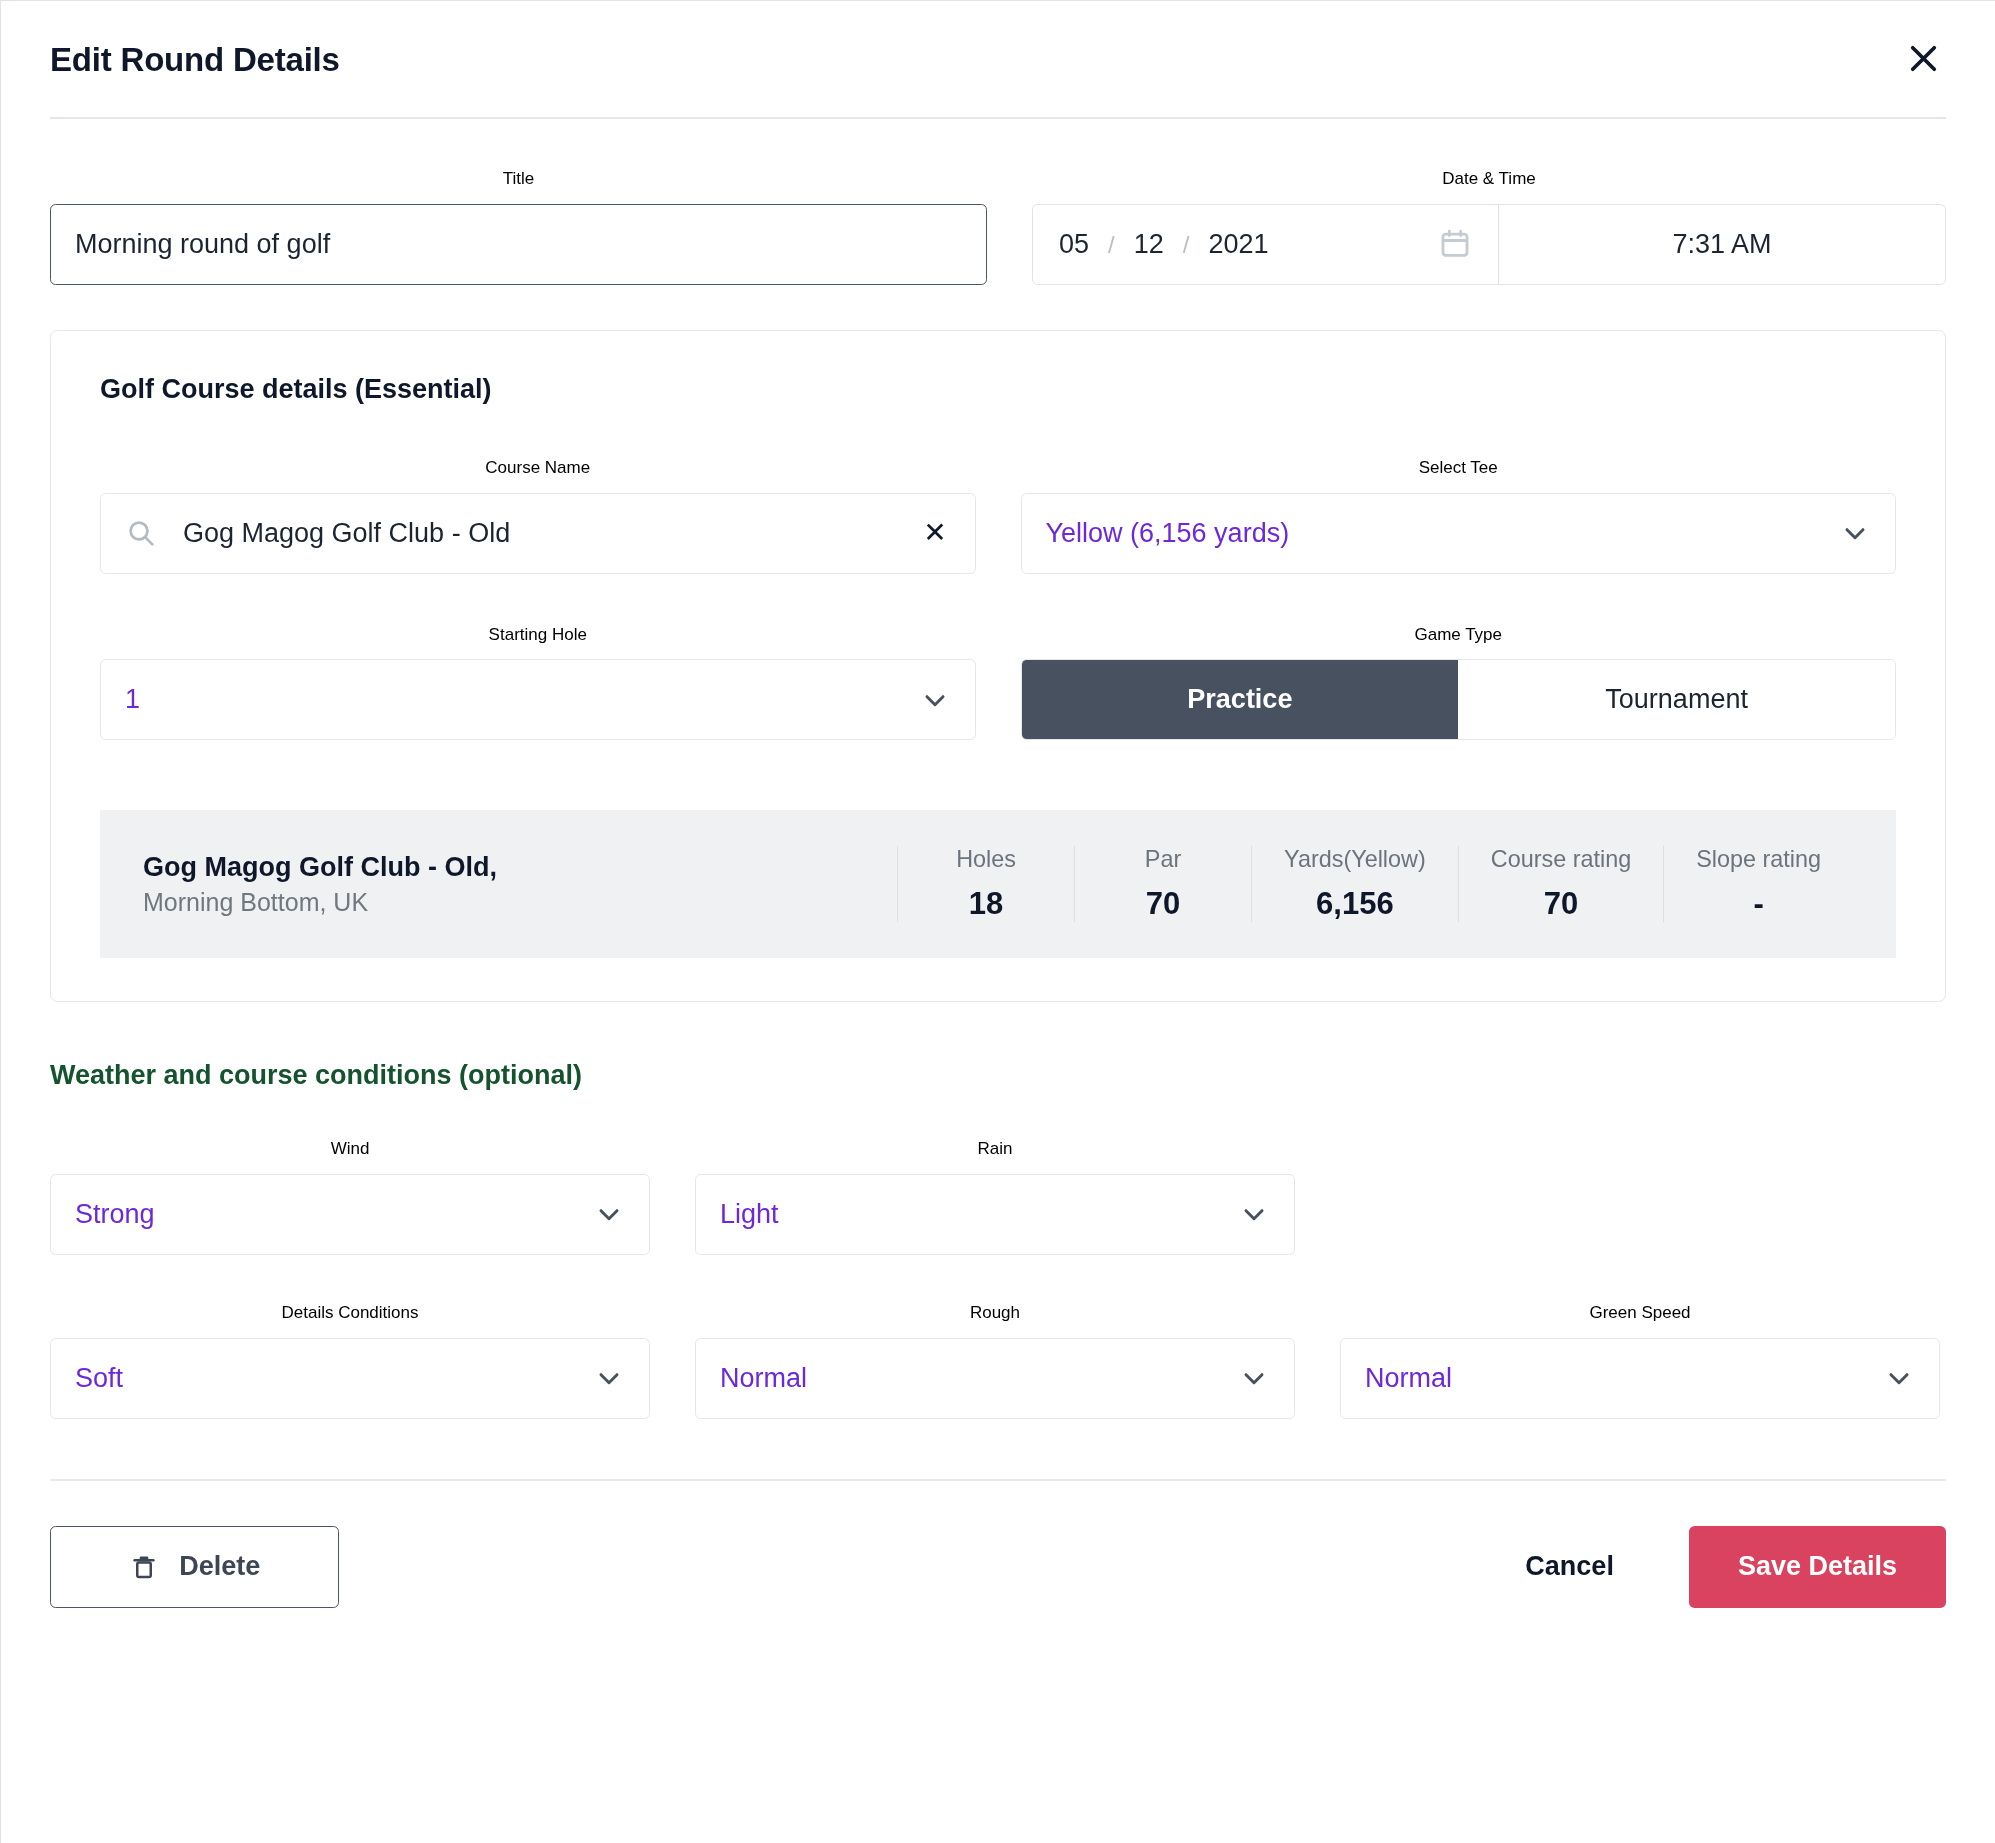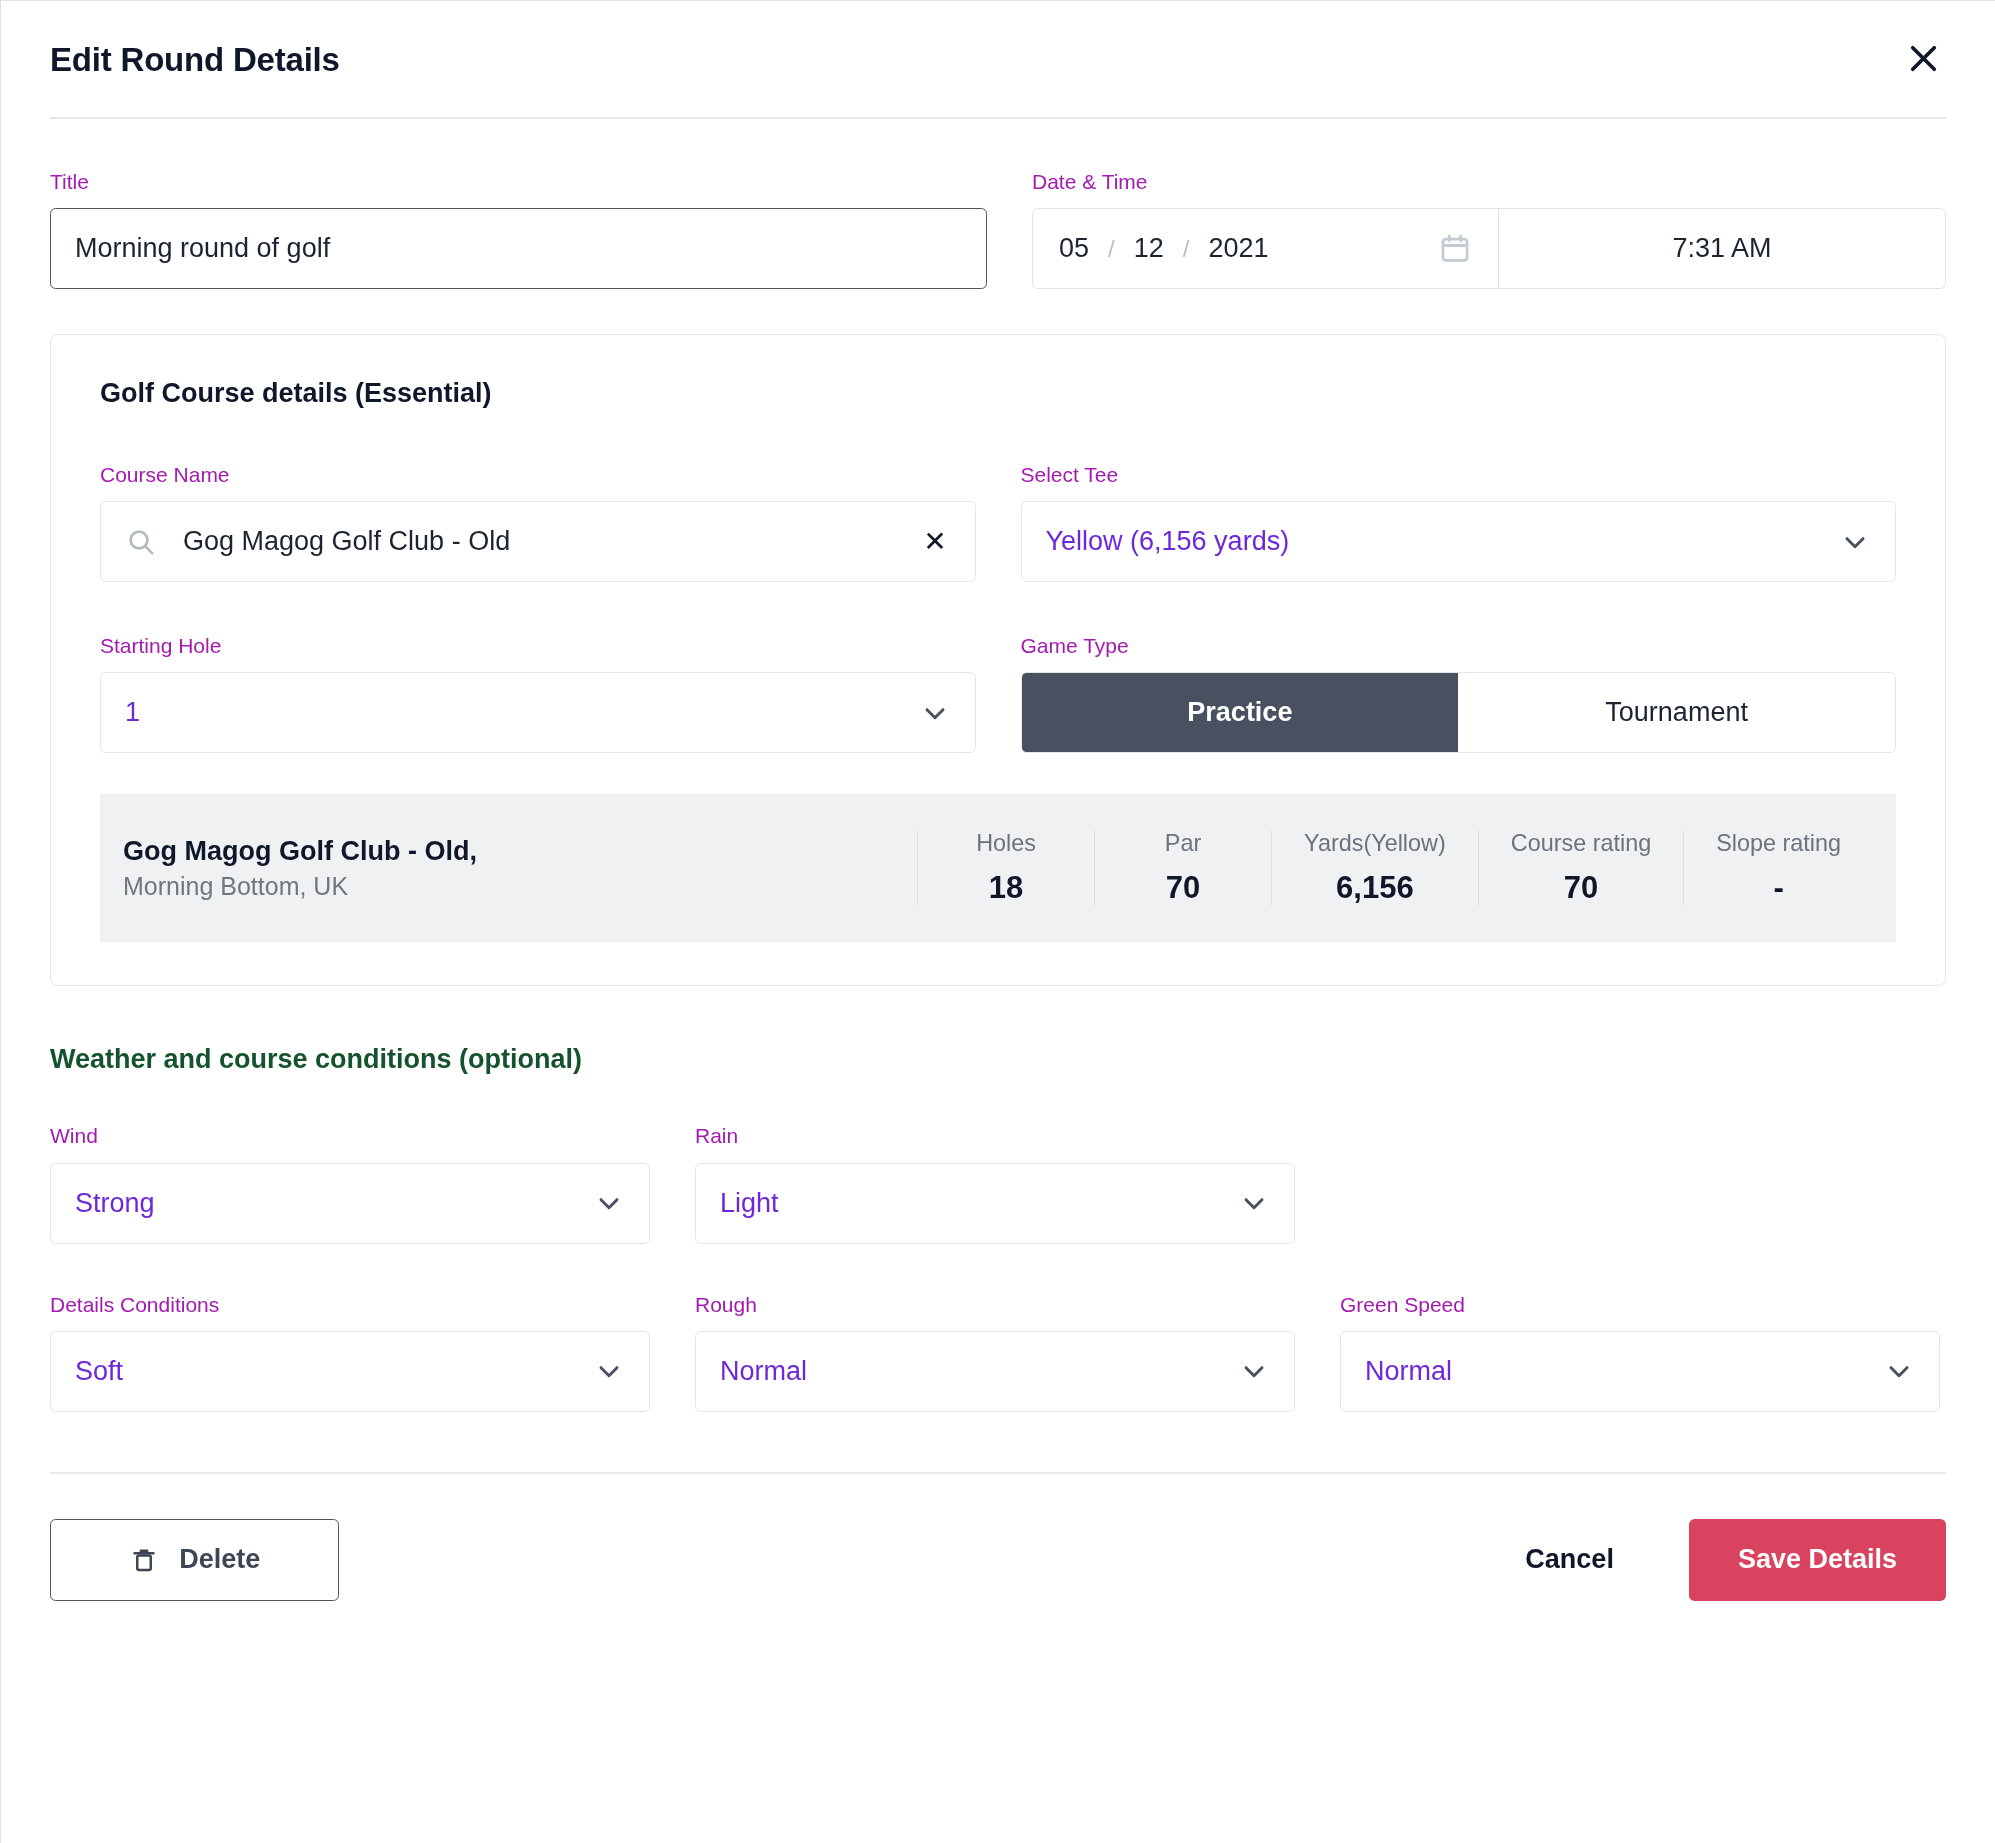--- a/index.html
+++ b/index.html
@@ -52,25 +52,26 @@
     margin-top: -3.7px;
   }
   .divider {
     height: 1.9px;
     background: #e3e7ec;
     margin-top: 36px;
   }
 
   
   .field-label {
-    font-size: 21px;
-    color: #a21caf;
+    font-size: 17px;
+    color: #000000;
     margin-bottom: 15px;
     display: block;
     line-height: 1.1;
+    text-align: center;
   }
   .input-box {
     box-sizing: border-box;
     height: 81px;
     border: 1.9px solid #dfe3e8;
     border-radius: 5.6px;
     background: #ffffff;
     display: flex;
     align-items: center;
     font-size: 27px;
@@ -207,22 +208,22 @@
     background: #475160;
     color: #ffffff;
     font-weight: bold;
   }
 
   
   .stats-bar {
     display: flex;
     align-items: stretch;
     background: #f0f1f3;
-    margin-top: 41px;
-    padding: 36px 23px;
+    margin-top: 70px;
+    padding: 36px 43px;
     box-sizing: border-box;
   }
   .stats-name {
     flex: 1;
     display: flex;
     flex-direction: column;
     justify-content: center;
   }
   .stats-name .n1 {
     font-size: 27px;

